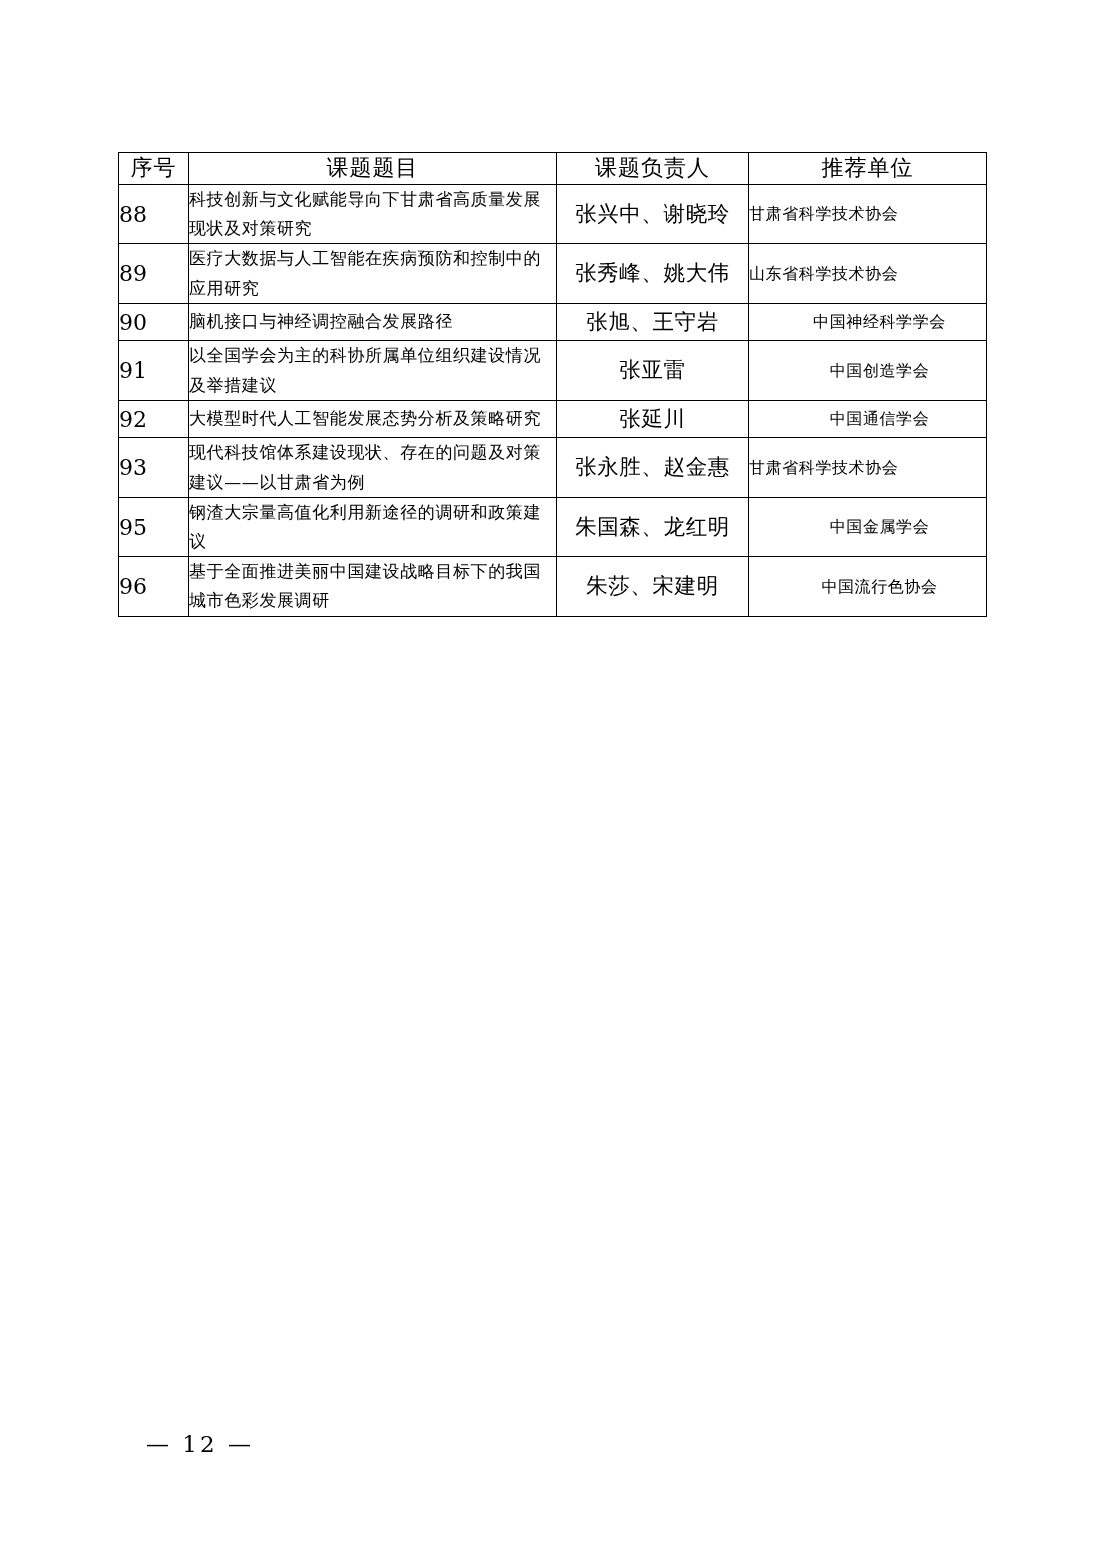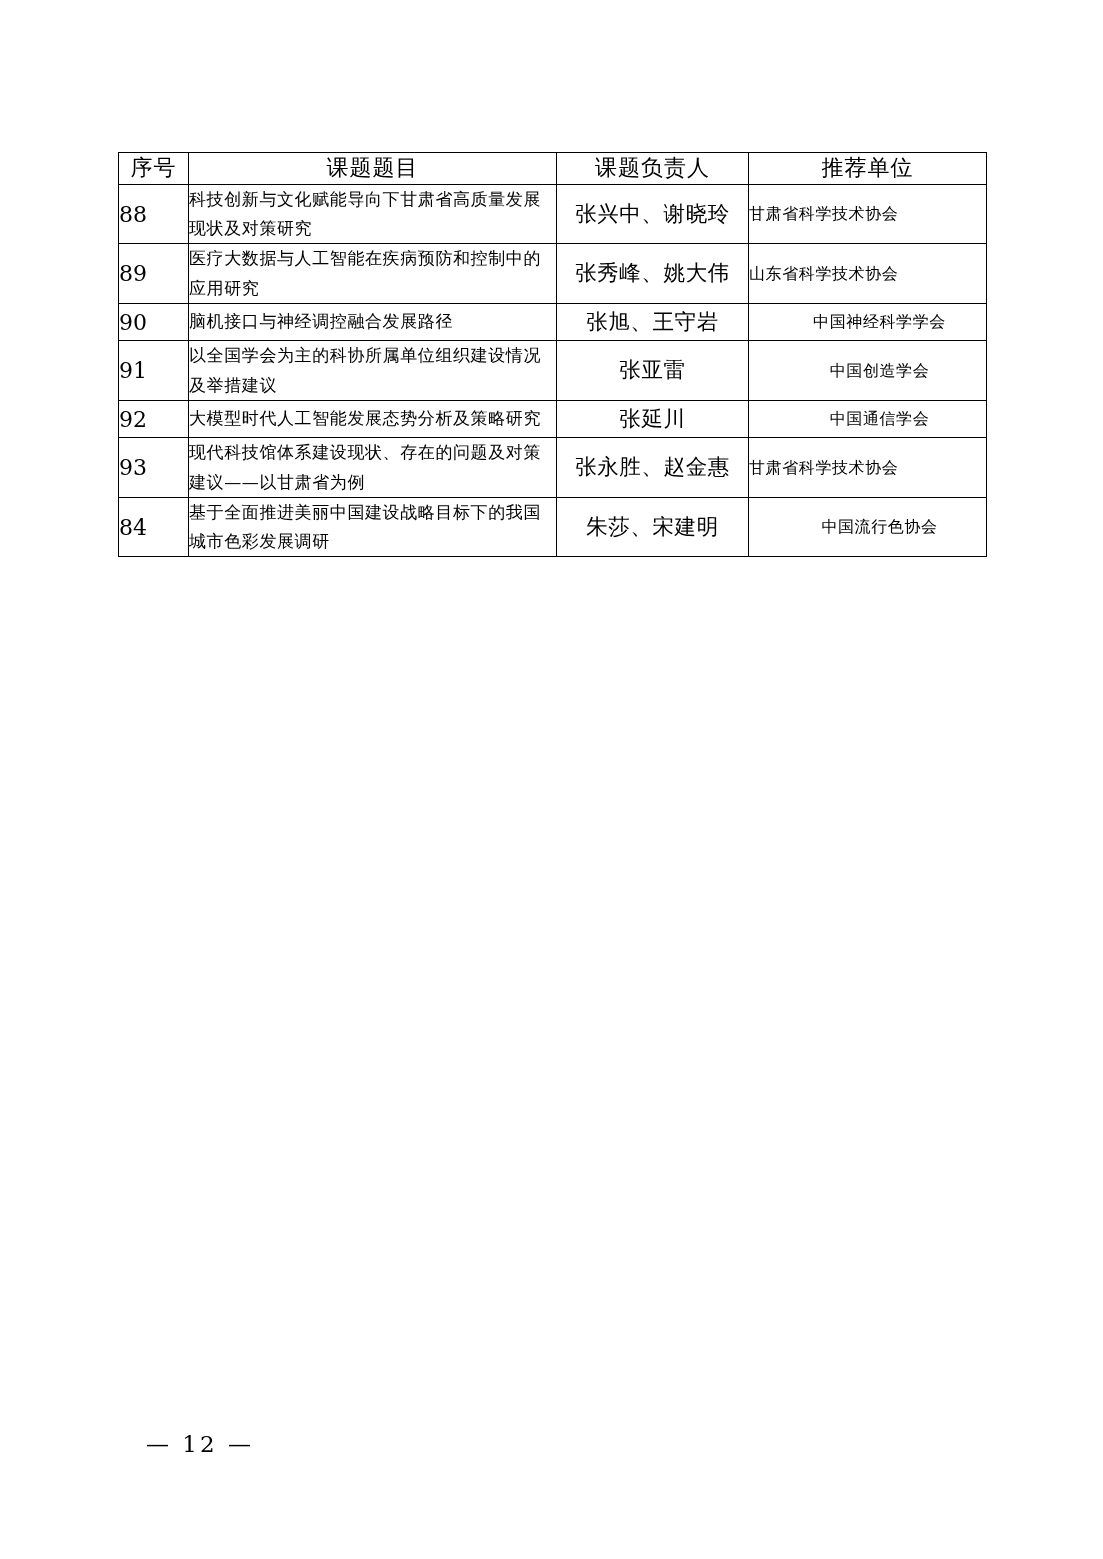--- a/index.html
+++ b/index.html
@@ -144,21 +144,27 @@
           <td class="cell-leader">张延川</td>
           <td class="cell-unit center">中国通信学会</td>
         </tr>
         <tr>
           <td class="cell-no">93</td>
           <td class="cell-title">现代科技馆体系建设现状、存在的问题及对策建议——以甘肃省为例</td>
           <td class="cell-leader">张永胜、赵金惠</td>
           <td class="cell-unit">甘肃省科学技术协会</td>
         </tr>
         <tr>
-          <td class="cell-no">84</td>
+          <td class="cell-no">95</td>
+          <td class="cell-title">钢渣大宗量高值化利用新途径的调研和政策建议</td>
+          <td class="cell-leader">朱国森、龙红明</td>
+          <td class="cell-unit center">中国金属学会</td>
+        </tr>
+        <tr>
+          <td class="cell-no">96</td>
           <td class="cell-title">基于全面推进美丽中国建设战略目标下的我国城市色彩发展调研</td>
           <td class="cell-leader">朱莎、宋建明</td>
           <td class="cell-unit center">中国流行色协会</td>
         </tr>
       </tbody>
     </table>
   </div>
 
   <div class="page-number">— 12 —</div>
 

